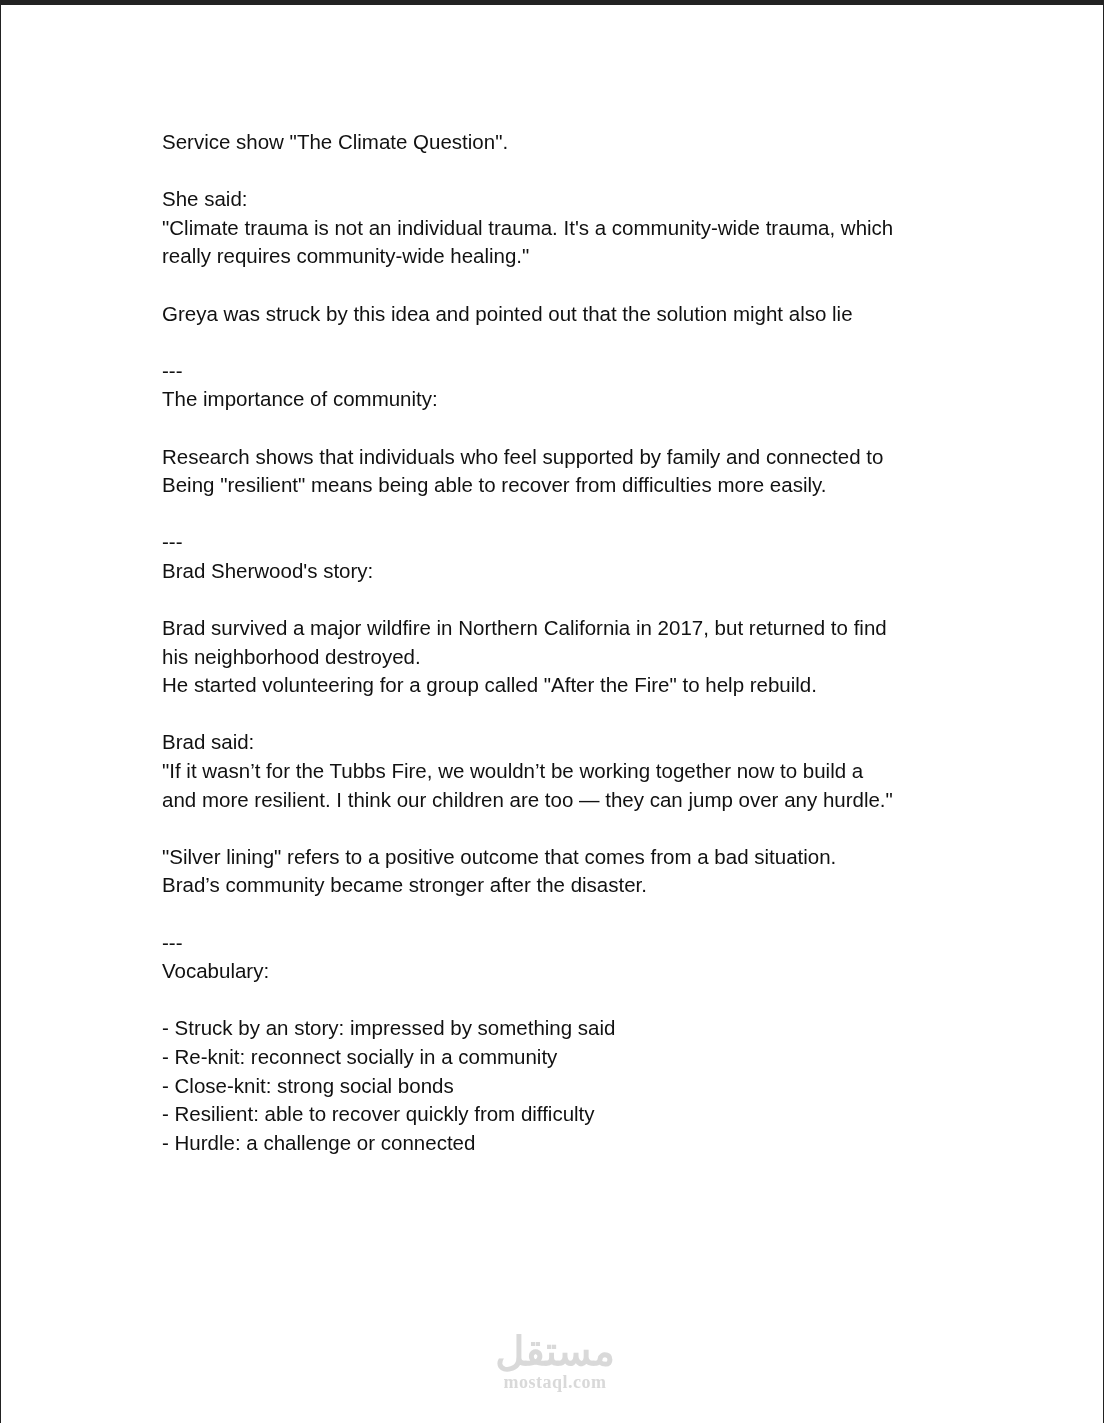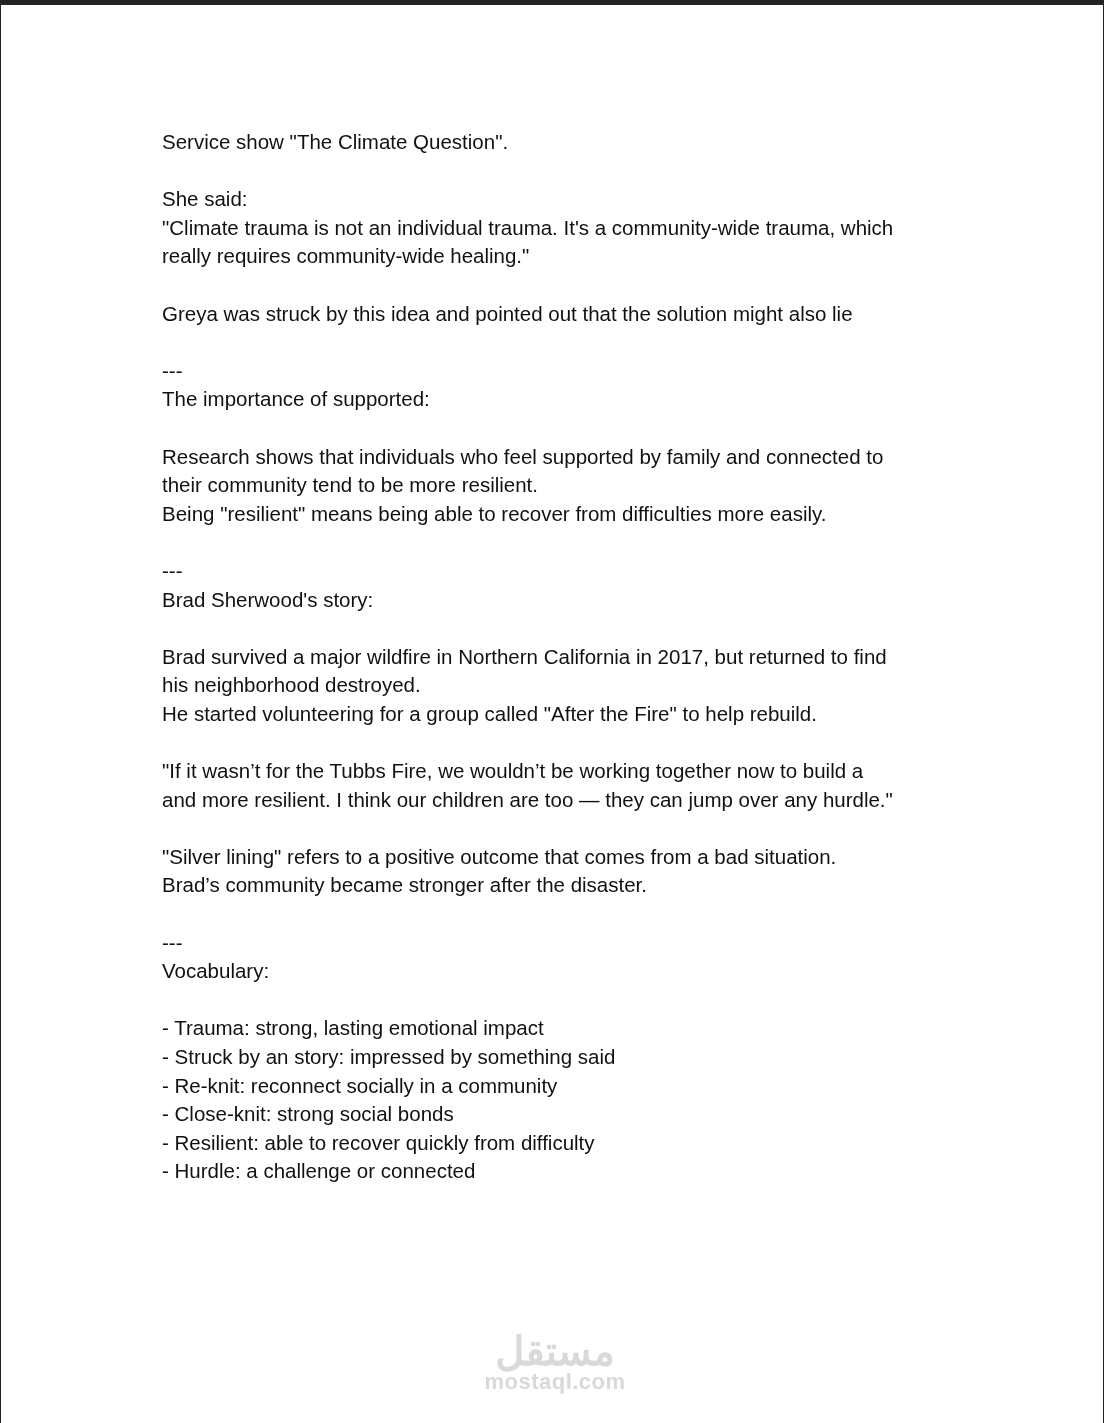--- a/index.html
+++ b/index.html
@@ -47,24 +47,25 @@
       font-family: "Liberation Sans", sans-serif;
       color: #d9d9d9;
     }
     .wm-arabic {
       font-size: 40px;
       font-weight: bold;
       line-height: 42px;
       letter-spacing: 1px;
     }
     .wm-latin {
-      font-size: 22px;
+      font-size: 18px;
       font-weight: bold;
       line-height: 20px;
       letter-spacing: 0.5px;
+      font-family: Liberation Serif, serif;
     }
   </style>
 </head>
 <body>
 
 <div class="topbar"></div>
 
 <div class="page">
 </div>
 
@@ -73,45 +74,44 @@
   <div class="blank"></div>
 
   <div class="line">She said:</div>
   <div class="line">"Climate trauma is not an individual trauma. It's a community-wide trauma, which</div>
   <div class="line">really requires community-wide healing."</div>
   <div class="blank"></div>
   <div class="line">Greya was struck by this idea and pointed out that the solution might also lie</div>
   <div class="blank"></div>
 
   <div class="line">---</div>
-  <div class="line">The importance of supported:</div>
+  <div class="line">The importance of community:</div>
   <div class="blank"></div>
   <div class="line">Research shows that individuals who feel supported by family and connected to</div>
-  <div class="line">their community tend to be more resilient.</div>
   <div class="line">Being "resilient" means being able to recover from difficulties more easily.</div>
   <div class="blank"></div>
 
   <div class="line">---</div>
   <div class="line">Brad Sherwood's story:</div>
   <div class="blank"></div>
   <div class="line">Brad survived a major wildfire in Northern California in 2017, but returned to find</div>
   <div class="line">his neighborhood destroyed.</div>
   <div class="line">He started volunteering for a group called "After the Fire" to help rebuild.</div>
   <div class="blank"></div>
+  <div class="line">Brad said:</div>
   <div class="line">"If it wasn’t for the Tubbs Fire, we wouldn’t be working together now to build a</div>
   <div class="line">and more resilient. I think our children are too — they can jump over any hurdle."</div>
   <div class="blank"></div>
   <div class="line">"Silver lining" refers to a positive outcome that comes from a bad situation.</div>
   <div class="line">Brad’s community became stronger after the disaster.</div>
   <div class="blank"></div>
 
   <div class="line">---</div>
   <div class="line">Vocabulary:</div>
   <div class="blank"></div>
-  <div class="line">- Trauma: strong, lasting emotional impact</div>
   <div class="line">- Struck by an story: impressed by something said</div>
   <div class="line">- Re-knit: reconnect socially in a community</div>
   <div class="line">- Close-knit: strong social bonds</div>
   <div class="line">- Resilient: able to recover quickly from difficulty</div>
   <div class="line">- Hurdle: a challenge or connected</div>
 </div>
 
 <div class="watermark">
   <div class="wm-arabic" dir="rtl">مستقل</div>
   <div class="wm-latin">mostaql.com</div>

